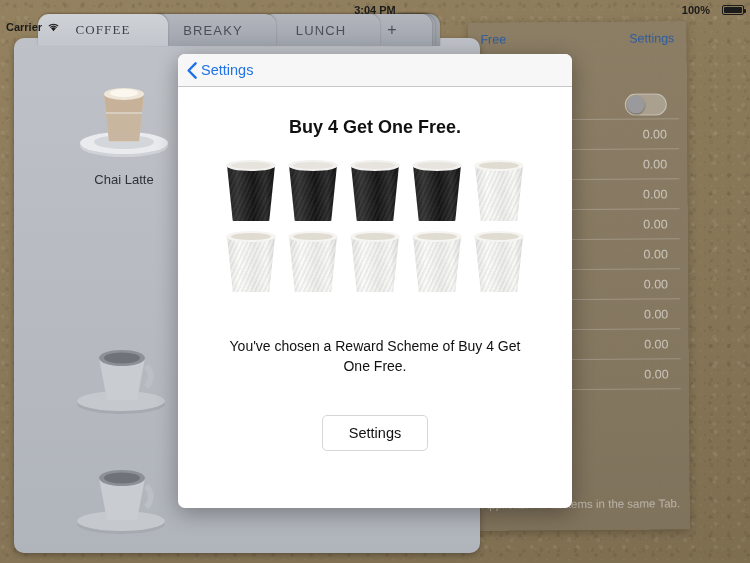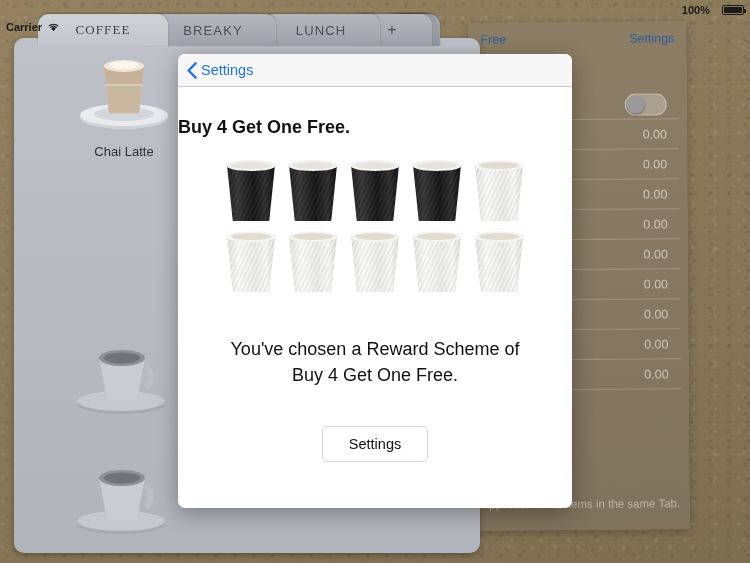--- a/index.html
+++ b/index.html
@@ -138,21 +138,21 @@
   #navbar {
     height: 33px; background: #f7f7f7;
     border-bottom: 1px solid #c7c7c9;
     display: flex; align-items: center; padding-left: 9px;
   }
   #backbtn {
     display: flex; align-items: center; gap: 4px;
     color: #1f72e8; font-size: 14.5px; cursor: pointer;
   }
   #modal h1 {
-    font-size: 18px; font-weight: bold;
+    text-align: center; font-size: 18px; font-weight: bold;
     color: #111; margin-top: 30px;
   }
   .cuprow {
     display: flex; justify-content: center; gap: 12px;
     margin-top: 22px;
   }
   .cuprow.second { margin-top: 10px; }
 
   .cup { position: relative; width: 50px; height: 61px; }
   .cup .body {
@@ -178,21 +178,21 @@
   .cup.black .rim-in { background: #e7e4de; }
   .cup.white .body {
     background:
       repeating-linear-gradient(115deg, rgba(0,0,0,0.055) 0 2px, transparent 2px 4px),
       linear-gradient(90deg,#e4e4e2 0%,#fbfbfa 25%,#ededeb 58%,#f8f8f6 82%,#dedede 100%);
   }
   .cup.white .rim { background: #f6f5f2; }
   .cup.white .rim-in { background: #e0dcd2; }
 
   #modal .desc {
-    text-align: center; font-size: 18px; color: #111;
+    text-align: center; font-size: 14px; color: #111;
     margin-top: 44px; line-height: 1.45;
     padding: 0 44px;
   }
   #confirmwrap { display:flex; justify-content:center; margin-top: 38px; }
   #confirm {
     background: #fff; border: 1px solid #d6d6d6;
     border-radius: 5px; padding: 9px 26px;
     font-size: 14.5px; color: #111; cursor: pointer;
     font-family: "Liberation Sans", sans-serif;
   }
@@ -204,20 +204,21 @@
 
   <div id="statusbar">
     <div class="sb-left">
       <span>Carrier</span>
       <svg class="wifi-ico" width="13" height="10" viewBox="0 0 13 10">
         <path d="M6.5 9.3 L4.1 6.2 a3.9 3.9 0 0 1 4.8 0 Z" fill="#1b1b1b"></path>
         <path d="M1.9 4.0 a6.9 6.9 0 0 1 9.2 0" stroke="#1b1b1b" stroke-width="1.2" fill="none"></path>
         <path d="M3.3 5.6 a4.9 4.9 0 0 1 6.4 0" stroke="#1b1b1b" stroke-width="1.2" fill="none"></path>
       </svg>
     </div>
+    <div class="sb-center">3:04 PM</div>
     <div class="sb-right">
       <span>100%</span>
       <span class="batt">
           <i></i>
         </span>
     </div>
   </div>
 
   <div id="tabstrip">
     <div class="tab ghost" style="left:392px; width:48px;"></div>
@@ -231,21 +232,21 @@
     <div class="tab inactive" style="left:150px; width:126px;">
       <span>BREAKY</span>
     </div>
     <div class="tab active" style="left:38px; width:130px;">
       <span>COFFEE</span>
     </div>
   </div>
 
   <div id="folder">
 
-    <div class="prod" style="top:4px;">
+    <div class="prod" style="top:32px;">
       <div class="mug">
         <svg width="150" height="96" viewBox="0 0 150 96">
           <ellipse cx="75" cy="76" rx="44" ry="11" fill="#cfd2d6"></ellipse>
           <ellipse cx="75" cy="73" rx="44" ry="11" fill="#e9ebee"></ellipse>
           <ellipse cx="75" cy="72" rx="30" ry="7" fill="#d3d6da"></ellipse>
           <path d="M55 24 L95 24 L90 72 L60 72 Z" fill="#d9cfc0" opacity="0.95"></path>
           <path d="M55 24 L95 24 L93 42 L57 42 Z" fill="#c7b198"></path>
           <ellipse cx="75" cy="24" rx="20" ry="6" fill="#efe6da"></ellipse>
           <ellipse cx="75" cy="23" rx="14" ry="4" fill="#fbf6ee"></ellipse>
           <path d="M57 44 L93 44 L90 71 L60 71 Z" fill="#c3ad94" opacity="0.75"></path>

